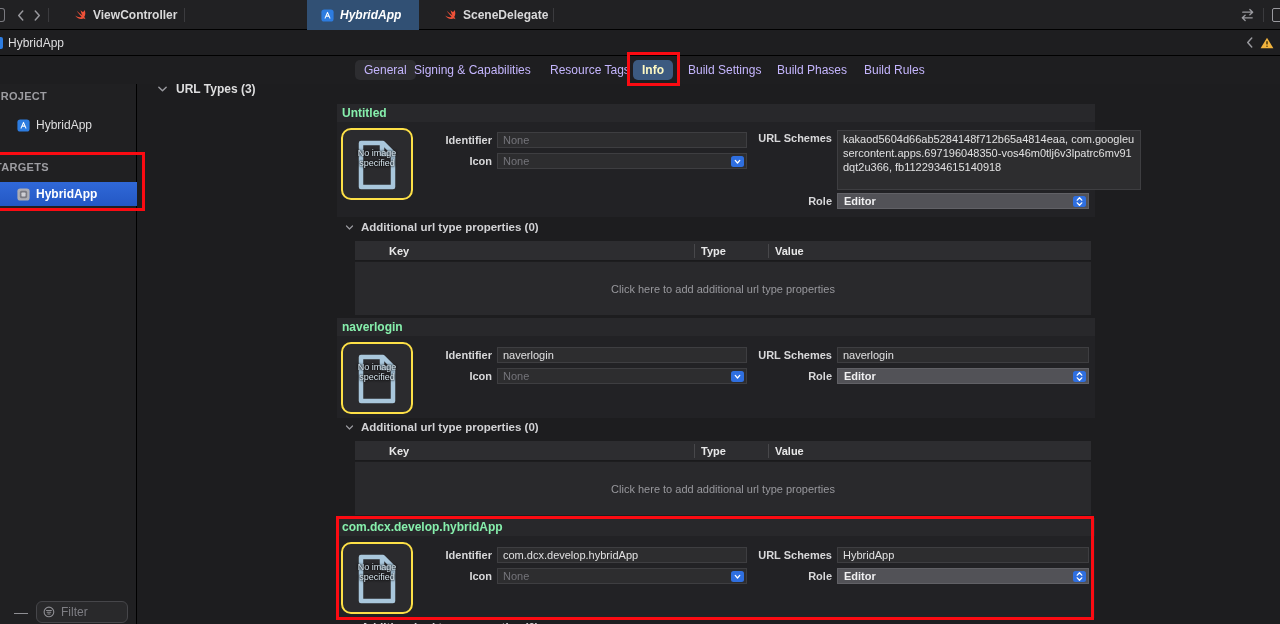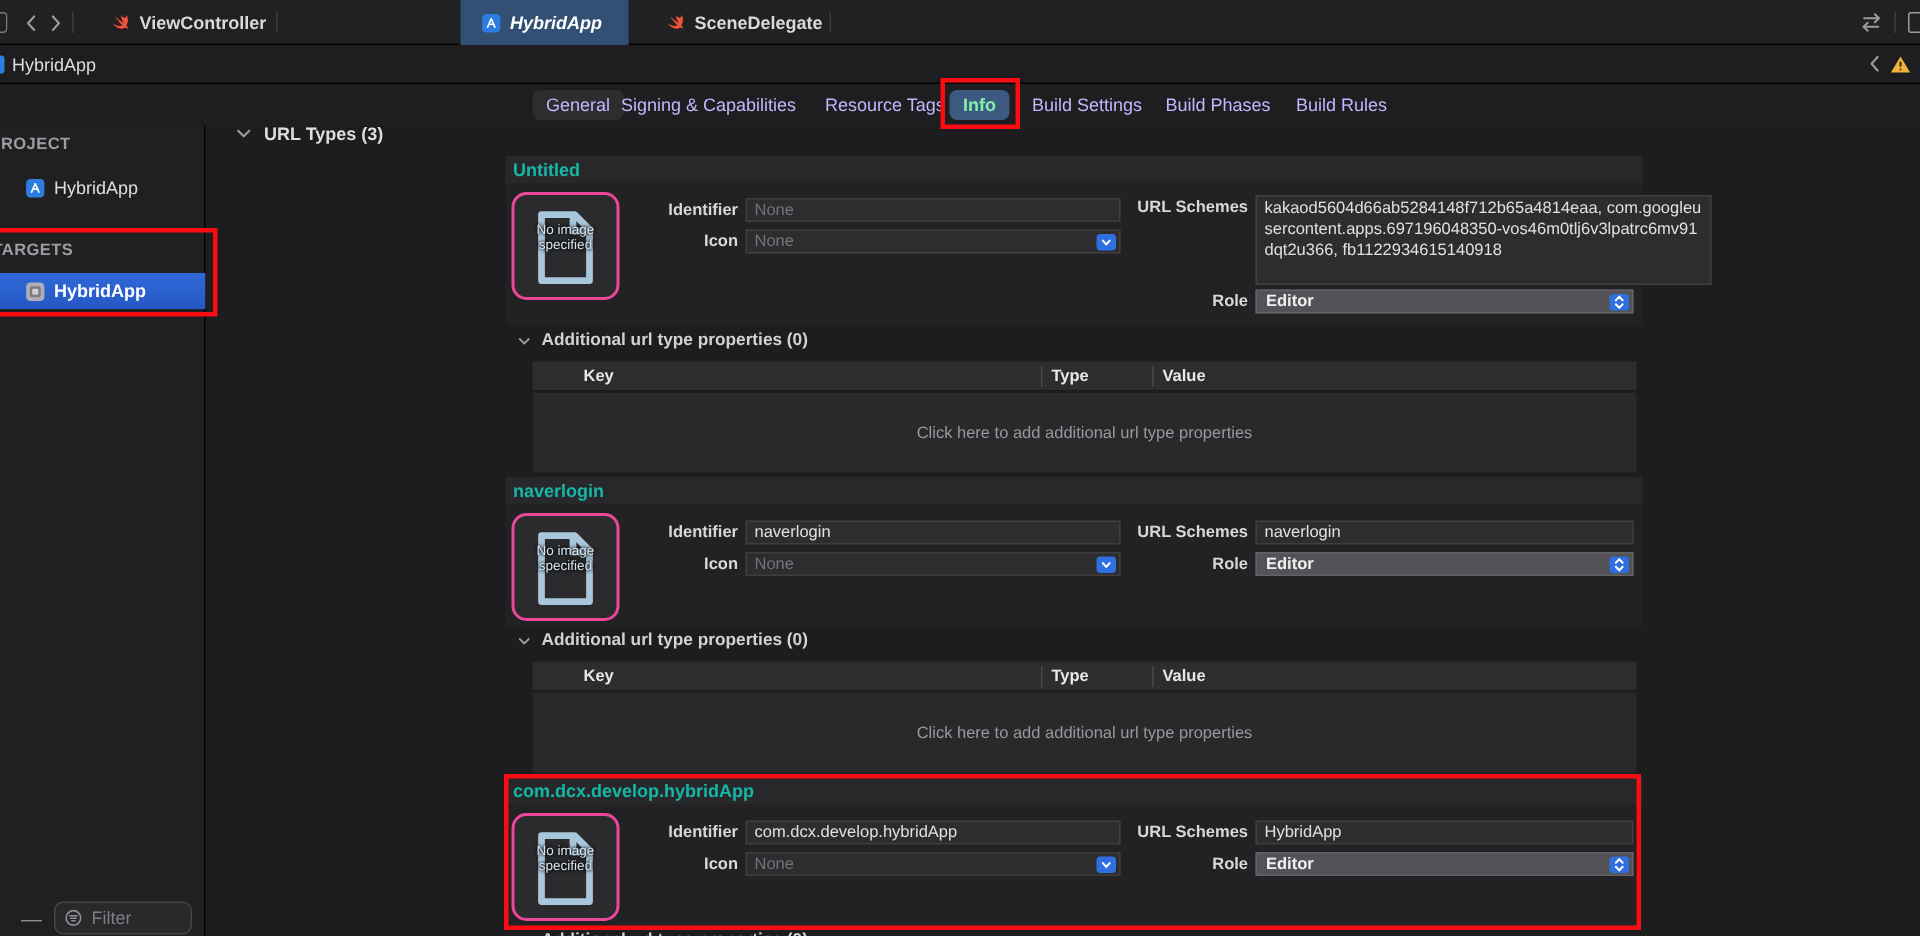--- a/index.html
+++ b/index.html
@@ -20,36 +20,36 @@
   .swap-icon { position:absolute; top:7px; width:17px; height:16px; }
   
   .jumpbar { position:absolute; left:0; top:30px; width:1280px; height:26px; background:#1e1e20; border-bottom:1px solid #000; }
   .jb-frag { position:absolute; left:0; top:7px; width:3px; height:12px; background:#2d7ce0; border-radius:0 2px 2px 0; }
   .jb-title { position:absolute; left:8px; top:6px; font-size:12px; color:#dedee0; }
   .jb-right { position:absolute; right:6px; top:6px; display:flex; align-items:center; gap:6px; }
   
   .configbar { position:absolute; left:0; top:56px; width:1280px; height:28px; background:#1e1e20; }
   .ctab { position:absolute; top:4px; height:20px; line-height:20px; padding:0 9px; font-size:12px; color:#c4b5fd; border-radius:5px; white-space:nowrap; }
   .ctab.hover { background:#2d2d30; }
-  .ctab.selected { background:#3c5a80; color:#86efac; font-weight:600; }
+  .ctab.selected { background:#3c5a80; color:#fef9c3; font-weight:600; }
   
   .sidebar { position:absolute; left:0; top:84px; width:137px; height:540px; background:#202022; border-right:1px solid #000; }
   .sb-header { position:absolute; font-size:11px; font-weight:700; color:#9d9da2; letter-spacing:.3px; white-space:nowrap; }
   .sb-item { position:absolute; left:0; width:137px; height:24px; display:flex; align-items:center; gap:6px; padding-left:17px; font-size:12px; color:#dededf; }
   .sb-item.selected { background:linear-gradient(#3068d8,#2458c4); color:#fff; font-weight:600; }
   .filterbar { position:absolute; left:0; bottom:-4px; width:137px; height:28px; }
   .minus-btn { position:absolute; left:12px; top:6px; width:18px; height:14px; color:#8e8e93; font-size:14px; line-height:12px; text-align:center; }
   .filter-pill { position:absolute; left:36px; top:1px; width:92px; height:22px; border:1px solid #46464a; border-radius:6px; background:#29292b; display:flex; align-items:center; gap:5px; padding-left:6px; color:#7e7e84; font-size:12px; }
   
   .content { position:absolute; left:137px; top:84px; width:1143px; height:540px; background:#1d1d1f; }
   .urltypes-hdr { position:absolute; left:20px; top:-2px; display:flex; align-items:center; gap:8px; font-size:12px; font-weight:700; color:#dededf; }
   .col { position:absolute; left:200px; top:0; width:758px; }
-  .sec-title { position:absolute; left:0; width:758px; height:18px; background:#28282b; font-size:12px; font-weight:600; color:#14b8a6; line-height:18px; padding-left:5px; }
+  .sec-title { position:absolute; left:0; width:758px; height:18px; background:#28282b; font-size:12px; font-weight:600; color:#86efac; line-height:18px; padding-left:5px; }
   .sec-body { position:absolute; left:0; width:758px; background:#222225; }
-  .well { position:absolute; left:4px; top:6px; width:72px; height:72px; border:2px solid #ec4899; border-radius:10px; background:#2b2b2e; }
+  .well { position:absolute; left:4px; top:6px; width:72px; height:72px; border:2px solid #fde047; border-radius:10px; background:#2b2b2e; }
   .well svg.doc { position:absolute; left:14px; top:9px; }
   .well .well-text { position:absolute; left:12px; top:18px; width:44px; font-size:9px; line-height:10px; color:#d8e6f0; text-align:center; text-shadow:0 0 3px #000, 0 0 2px #000; }
   .lbl { position:absolute; font-size:11px; font-weight:600; color:#d8d8da; text-align:right; line-height:16px; white-space:nowrap; }
   .field { position:absolute; height:16px; background:#2d2d2f; border:1px solid #3e3e41; font-size:11px; line-height:13px; padding:1px 5px; color:#e0e0e1; overflow:hidden; white-space:nowrap; }
   .field.ph { color:#74747a; }
   .schemes { position:absolute; background:#2d2d2f; border:1px solid #3e3e41; font-size:11px; line-height:14px; padding:1px 5px; color:#e0e0e1; word-break:break-all; overflow:hidden; }
   .combo { position:absolute; height:16px; background:#2d2d2f; border:1px solid #3e3e41; font-size:11px; line-height:13px; padding:1px 20px 1px 5px; color:#74747a; }
   .combo .bbtn, .pop .bbtn { position:absolute; right:2px; top:2px; width:13px; height:11px; background:#2f6fe0; border-radius:2.5px; display:flex; align-items:center; justify-content:center; }
   .pop { position:absolute; height:16px; background:#525257; border:1px solid #616166; font-size:11px; line-height:13px; padding:1px 20px 1px 6px; color:#f0f0f1; font-weight:600; }
   .ap-hdr { position:absolute; left:8px; display:flex; align-items:center; gap:7px; font-size:11.5px; font-weight:600; color:#d2d2d5; }

